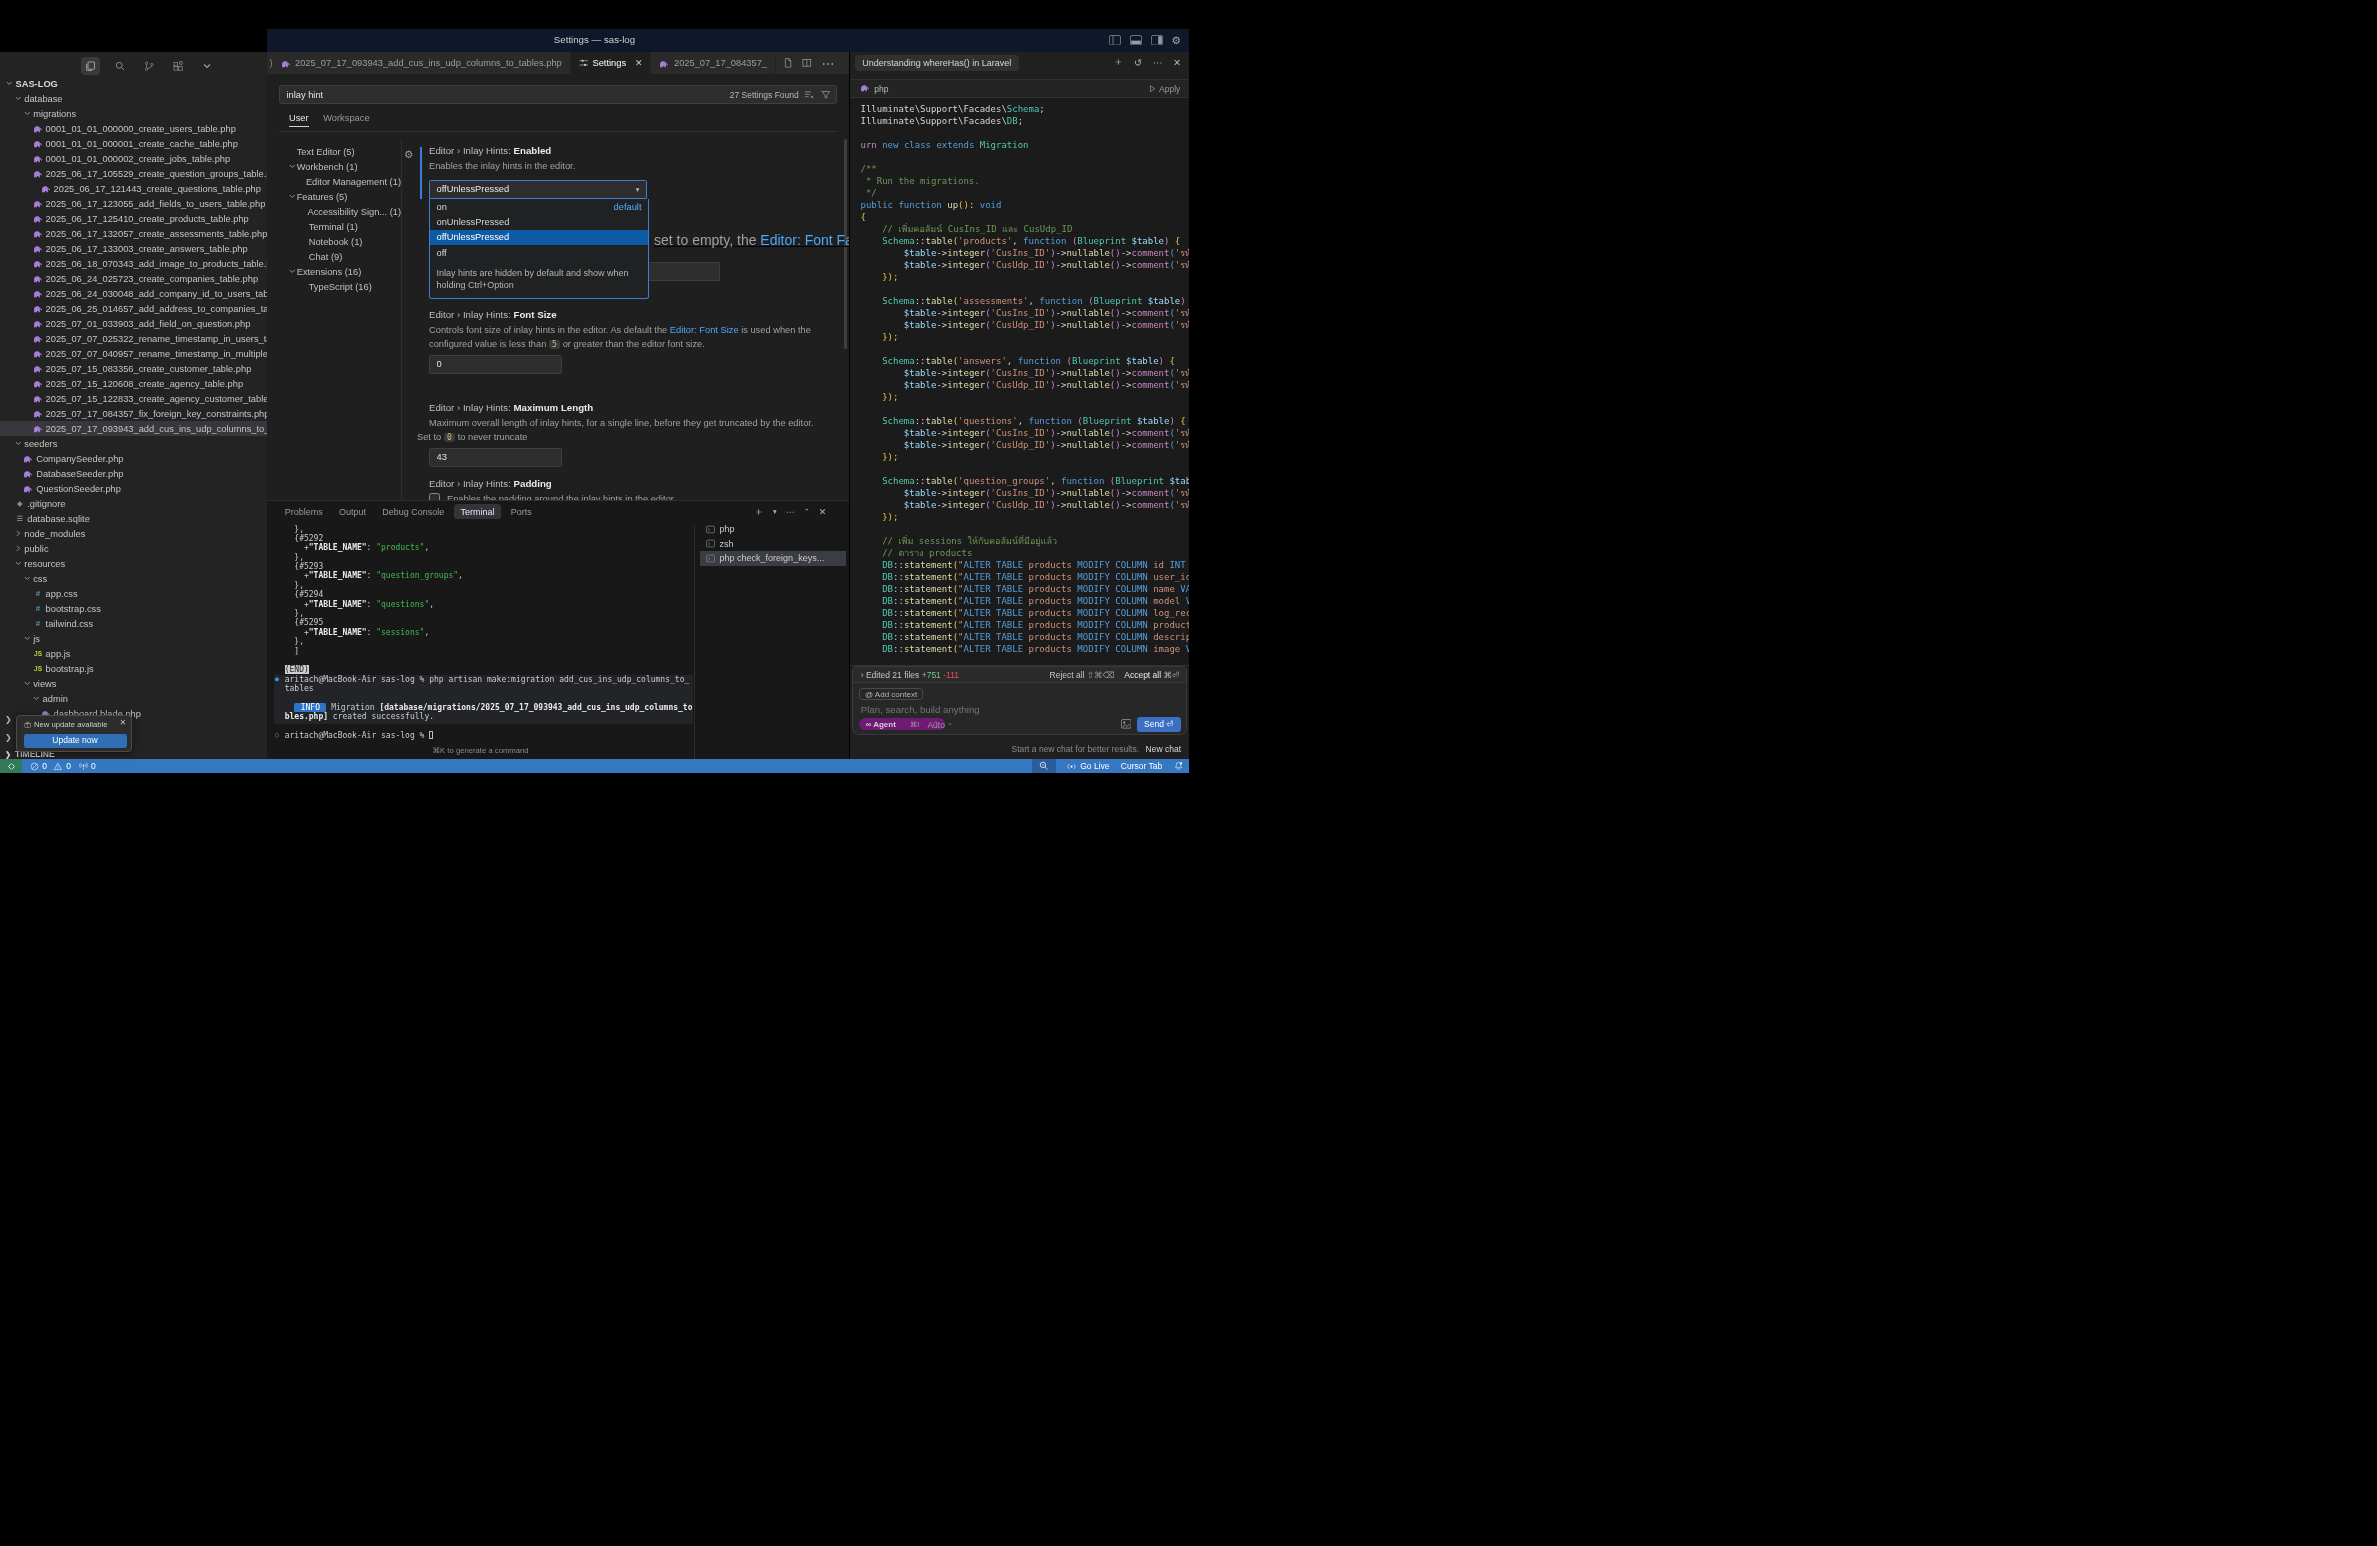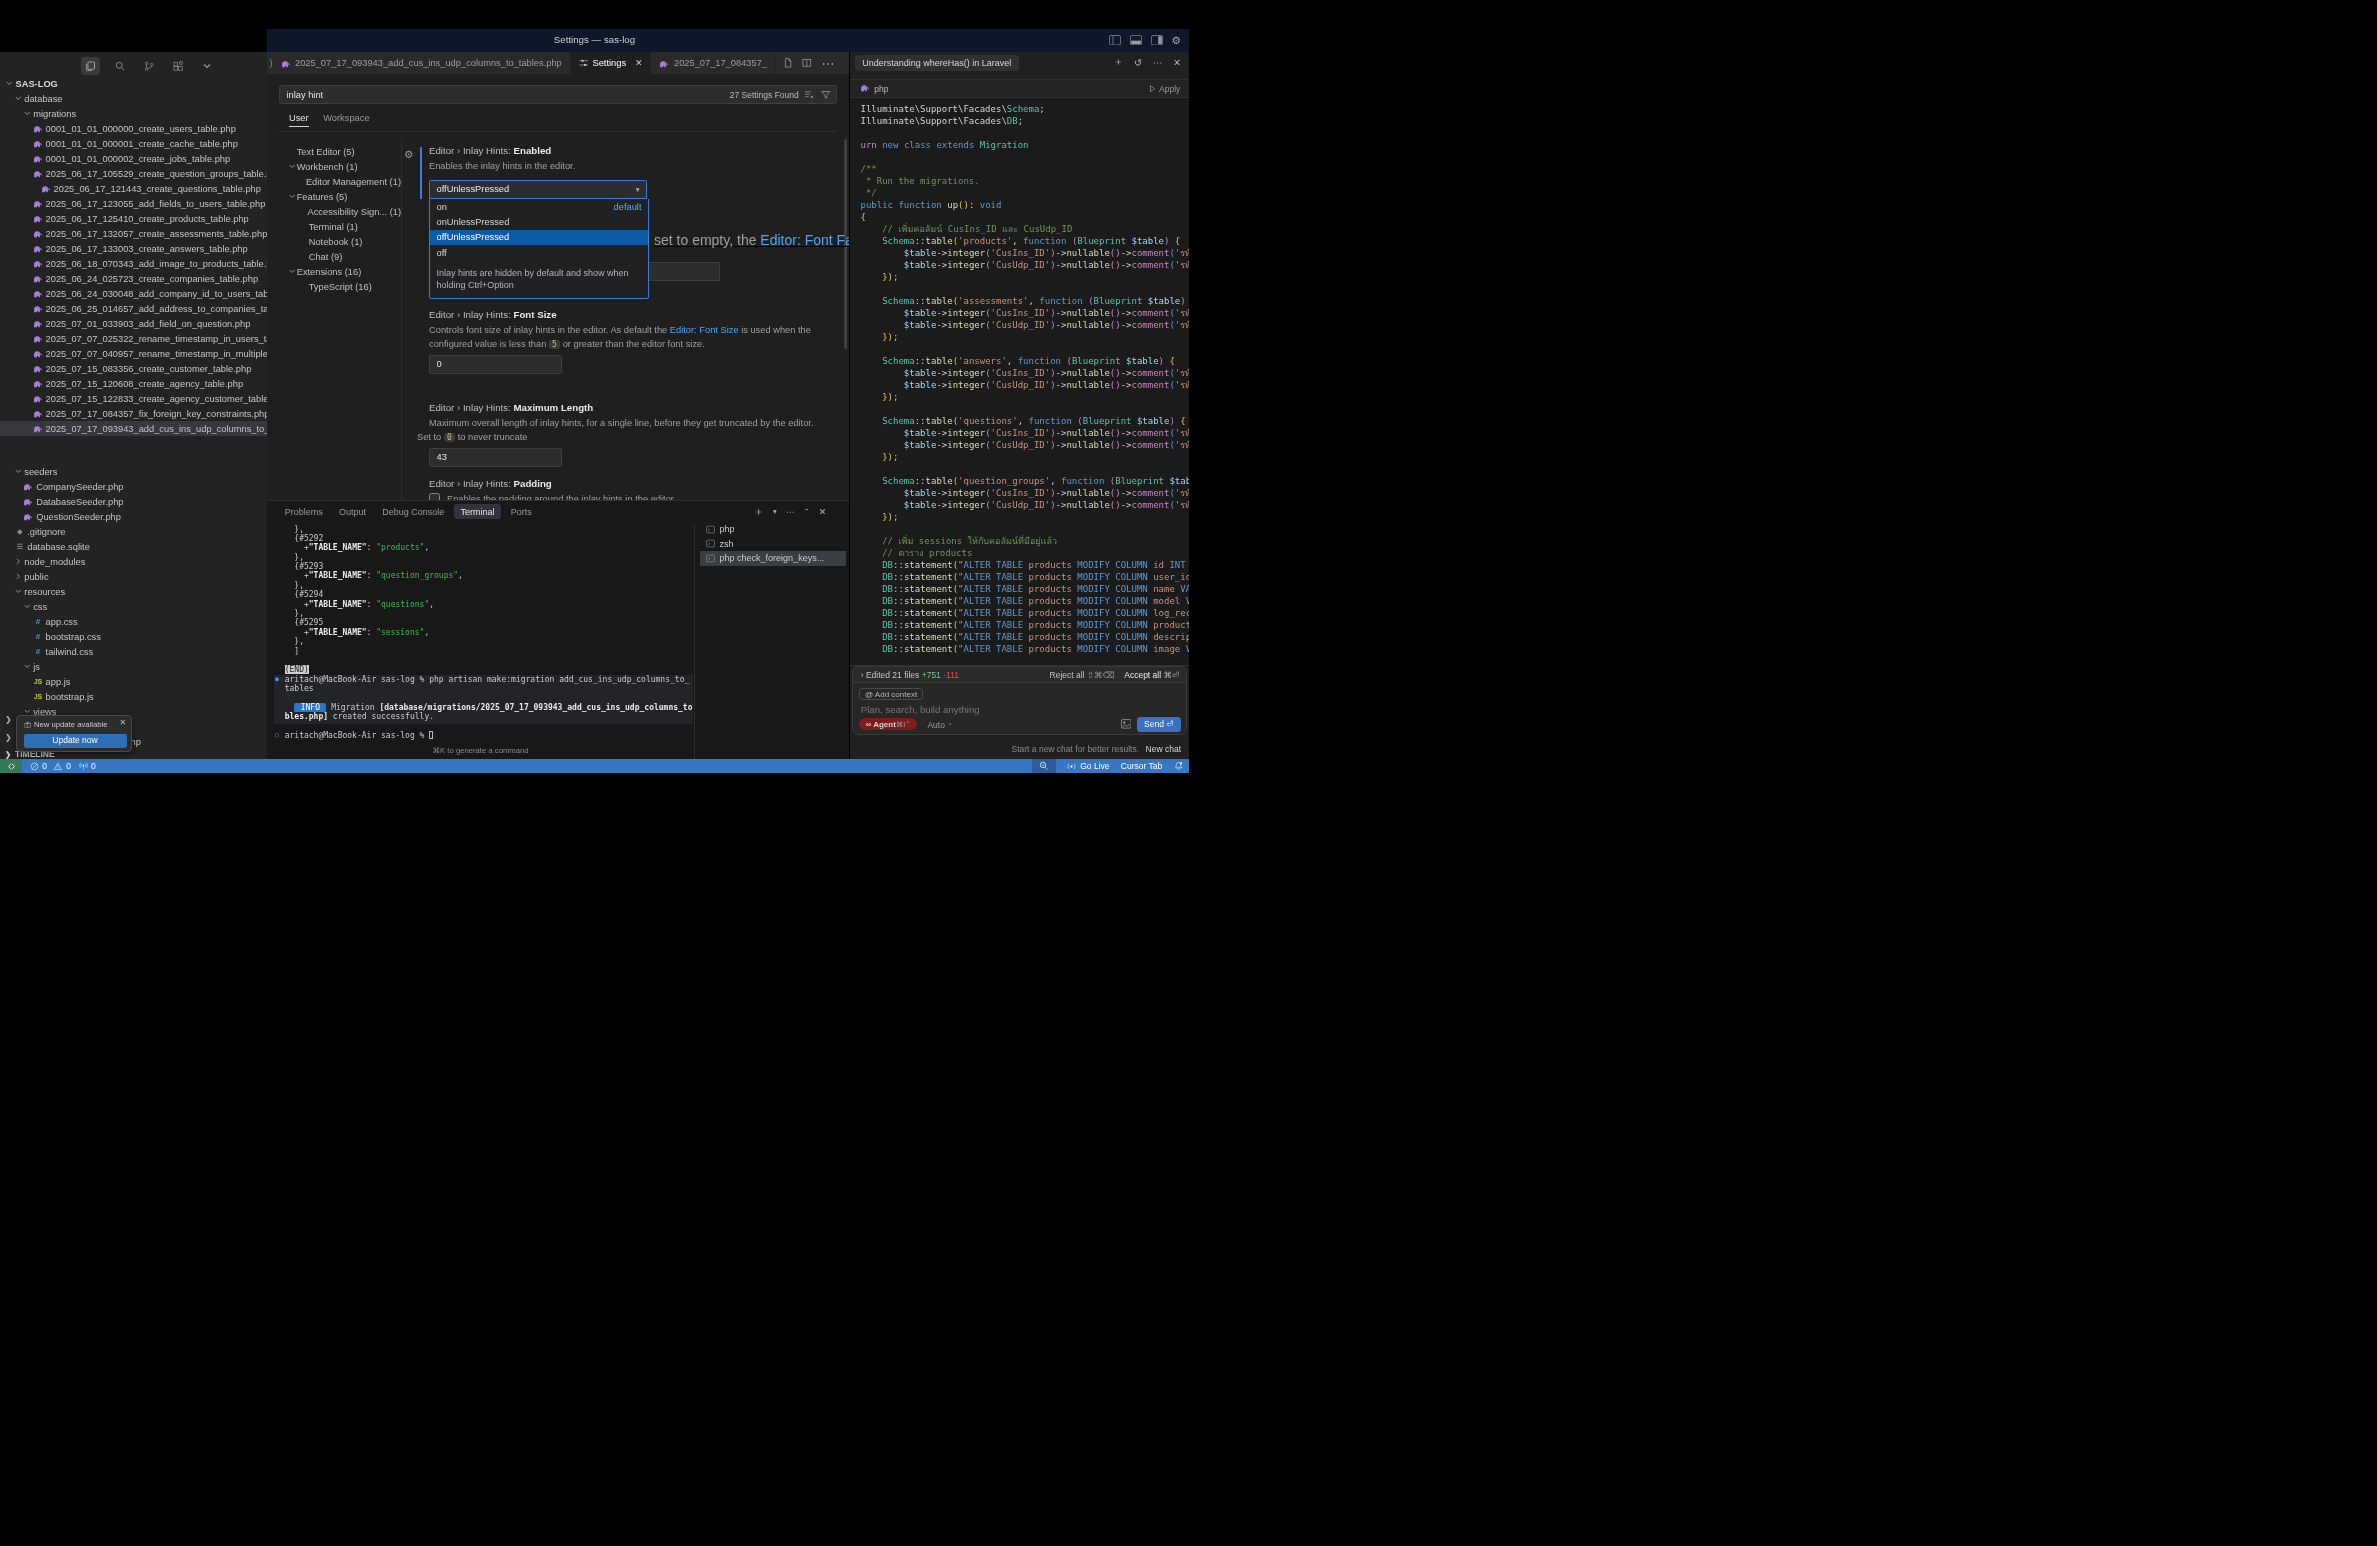--- a/index.html
+++ b/index.html
@@ -107,21 +107,21 @@
   .apply-btn { color:#9a9a9a; font-size:8.5px; display:flex; gap:3.2px; align-items:center; }
   .code-lines { position:absolute; left:10.5px; top:22.6px; right:0; font-size:9px; line-height:12px; }
   .cline { white-space:pre; overflow:hidden; height:12px; }
   .tk-w{color:#d4d4d4}.tk-t{color:#4ec9b0}.tk-y{color:#dcdcaa}.tk-b{color:#569cd6}.tk-lb{color:#9cdcfe}
   .tk-s{color:#ce9178}.tk-g{color:#6a9955}.tk-p{color:#c586c0}.tk-gd{color:#e6c24c}
   .edited-bar { position:absolute; left:2.4px; top:614px; width:335px; height:16px; background:#2b2b2b; border:0.8px solid #3a3a3a; border-bottom:none; border-radius:4.9px 4.9px 0 0; display:flex; align-items:center; justify-content:space-between; padding:0 7.3px; font-size:8.5px; color:#c5c5c5; }
   .plus { color:#73c991; } .minus { color:#f14c4c; }
   .chat-input { position:absolute; left:2.4px; top:630px; width:335px; height:53px; background:#272727; border:0.8px solid #3a3a3a; border-radius:0 0 6.5px 6.5px; }
   .ctx-chip { position:absolute; left:5.7px; top:4.9px; border:0.8px solid #4a4a4a; border-radius:3.2px; padding:0.8px 4.9px; font-size:8px; color:#b5b5b5; }
   .chat-ph { position:absolute; left:7.3px; top:21px; font-size:9.7px; color:#757575; }
-  .agent-pill { position:absolute; left:5.7px; top:35px; background:#7f1d1d; border-radius:7.3px; padding:1.6px 6.5px; font-size:8px; color:#d0d0d0; display:flex; gap:0; align-items:center; }
+  .agent-pill { position:absolute; left:5.7px; top:35px; background:#701a75; border-radius:7.3px; padding:1.6px 6.5px; font-size:8px; color:#d0d0d0; display:flex; gap:14px; align-items:center; }
   .auto-lbl { position:absolute; left:74px; top:37px; font-size:8.5px; color:#9a9a9a; }
   .send-btn { position:absolute; right:5.7px; top:34px; height:14.6px; background:#3b70c4; border-radius:3.2px; color:#ffffff; font-size:8.5px; padding:0 7.3px; line-height:14.6px; }
   .img-icon { position:absolute; right:55px; top:36px; color:#b5b5b5; }
   .chat-footer { position:absolute; right:8px; top:692px; font-size:8.5px; color:#8a8a8a; }
   .chat-footer b { color:#d8d8d8; font-weight:normal; margin-left:6.5px; }
 
   
   .statusbar { left:0; top:759px; width:1189px; height:14.6px; background:#3677c2; display:flex; align-items:center; color:#ffffff; font-size:8.5px; }
   .sb-remote { width:22px; height:14.6px; background:#337a5b; display:flex; align-items:center; justify-content:center; }
   .sb-group { display:flex; align-items:center; gap:3.2px; margin-left:8px; }
@@ -402,21 +402,21 @@
         </div>
         <div class="trow selected" style="padding-left: 32px;">
           <span class="ficon">
             <svg width="10.5" height="9" viewBox="0 0 16 14">
               <path fill="#a87fd8" d="M1.5 13V7.8C1.5 5.2 3.6 3.4 6.3 3.4c2.1 0 3.9 1 4.6 2.7.9.1 1.9.9 2.3 2.2l.4 1.3-1.5.5-.5-1.4c-.2-.6-.6-.9-1-1V13h-2.3v-2H6.1v2H1.5z"></path>
               <circle cx="9.3" cy="6.2" r=".6" fill="#232323"></circle>
             </svg>
           </span>
           <span class="lbl">2025_07_17_093943_add_cus_ins_udp_columns_to_ta...</span>
         </div>
-        <div class="trow" style="padding-left: 13.7px; margin-top: 28px;">
+        <div class="trow" style="padding-left: 13.7px;">
           <span class="chev">
             <svg width="6.5" height="6.5" viewBox="0 0 8 8">
               <path d="M1 2.5l3 3 3-3" stroke="#9a9a9a" fill="none" stroke-width="1.2"></path>
             </svg>
           </span>
           <span class="lbl">seeders</span>
         </div>
         <div class="trow" style="padding-left: 22.6px;">
           <span class="ficon">
             <svg width="10.5" height="9" viewBox="0 0 16 14">

